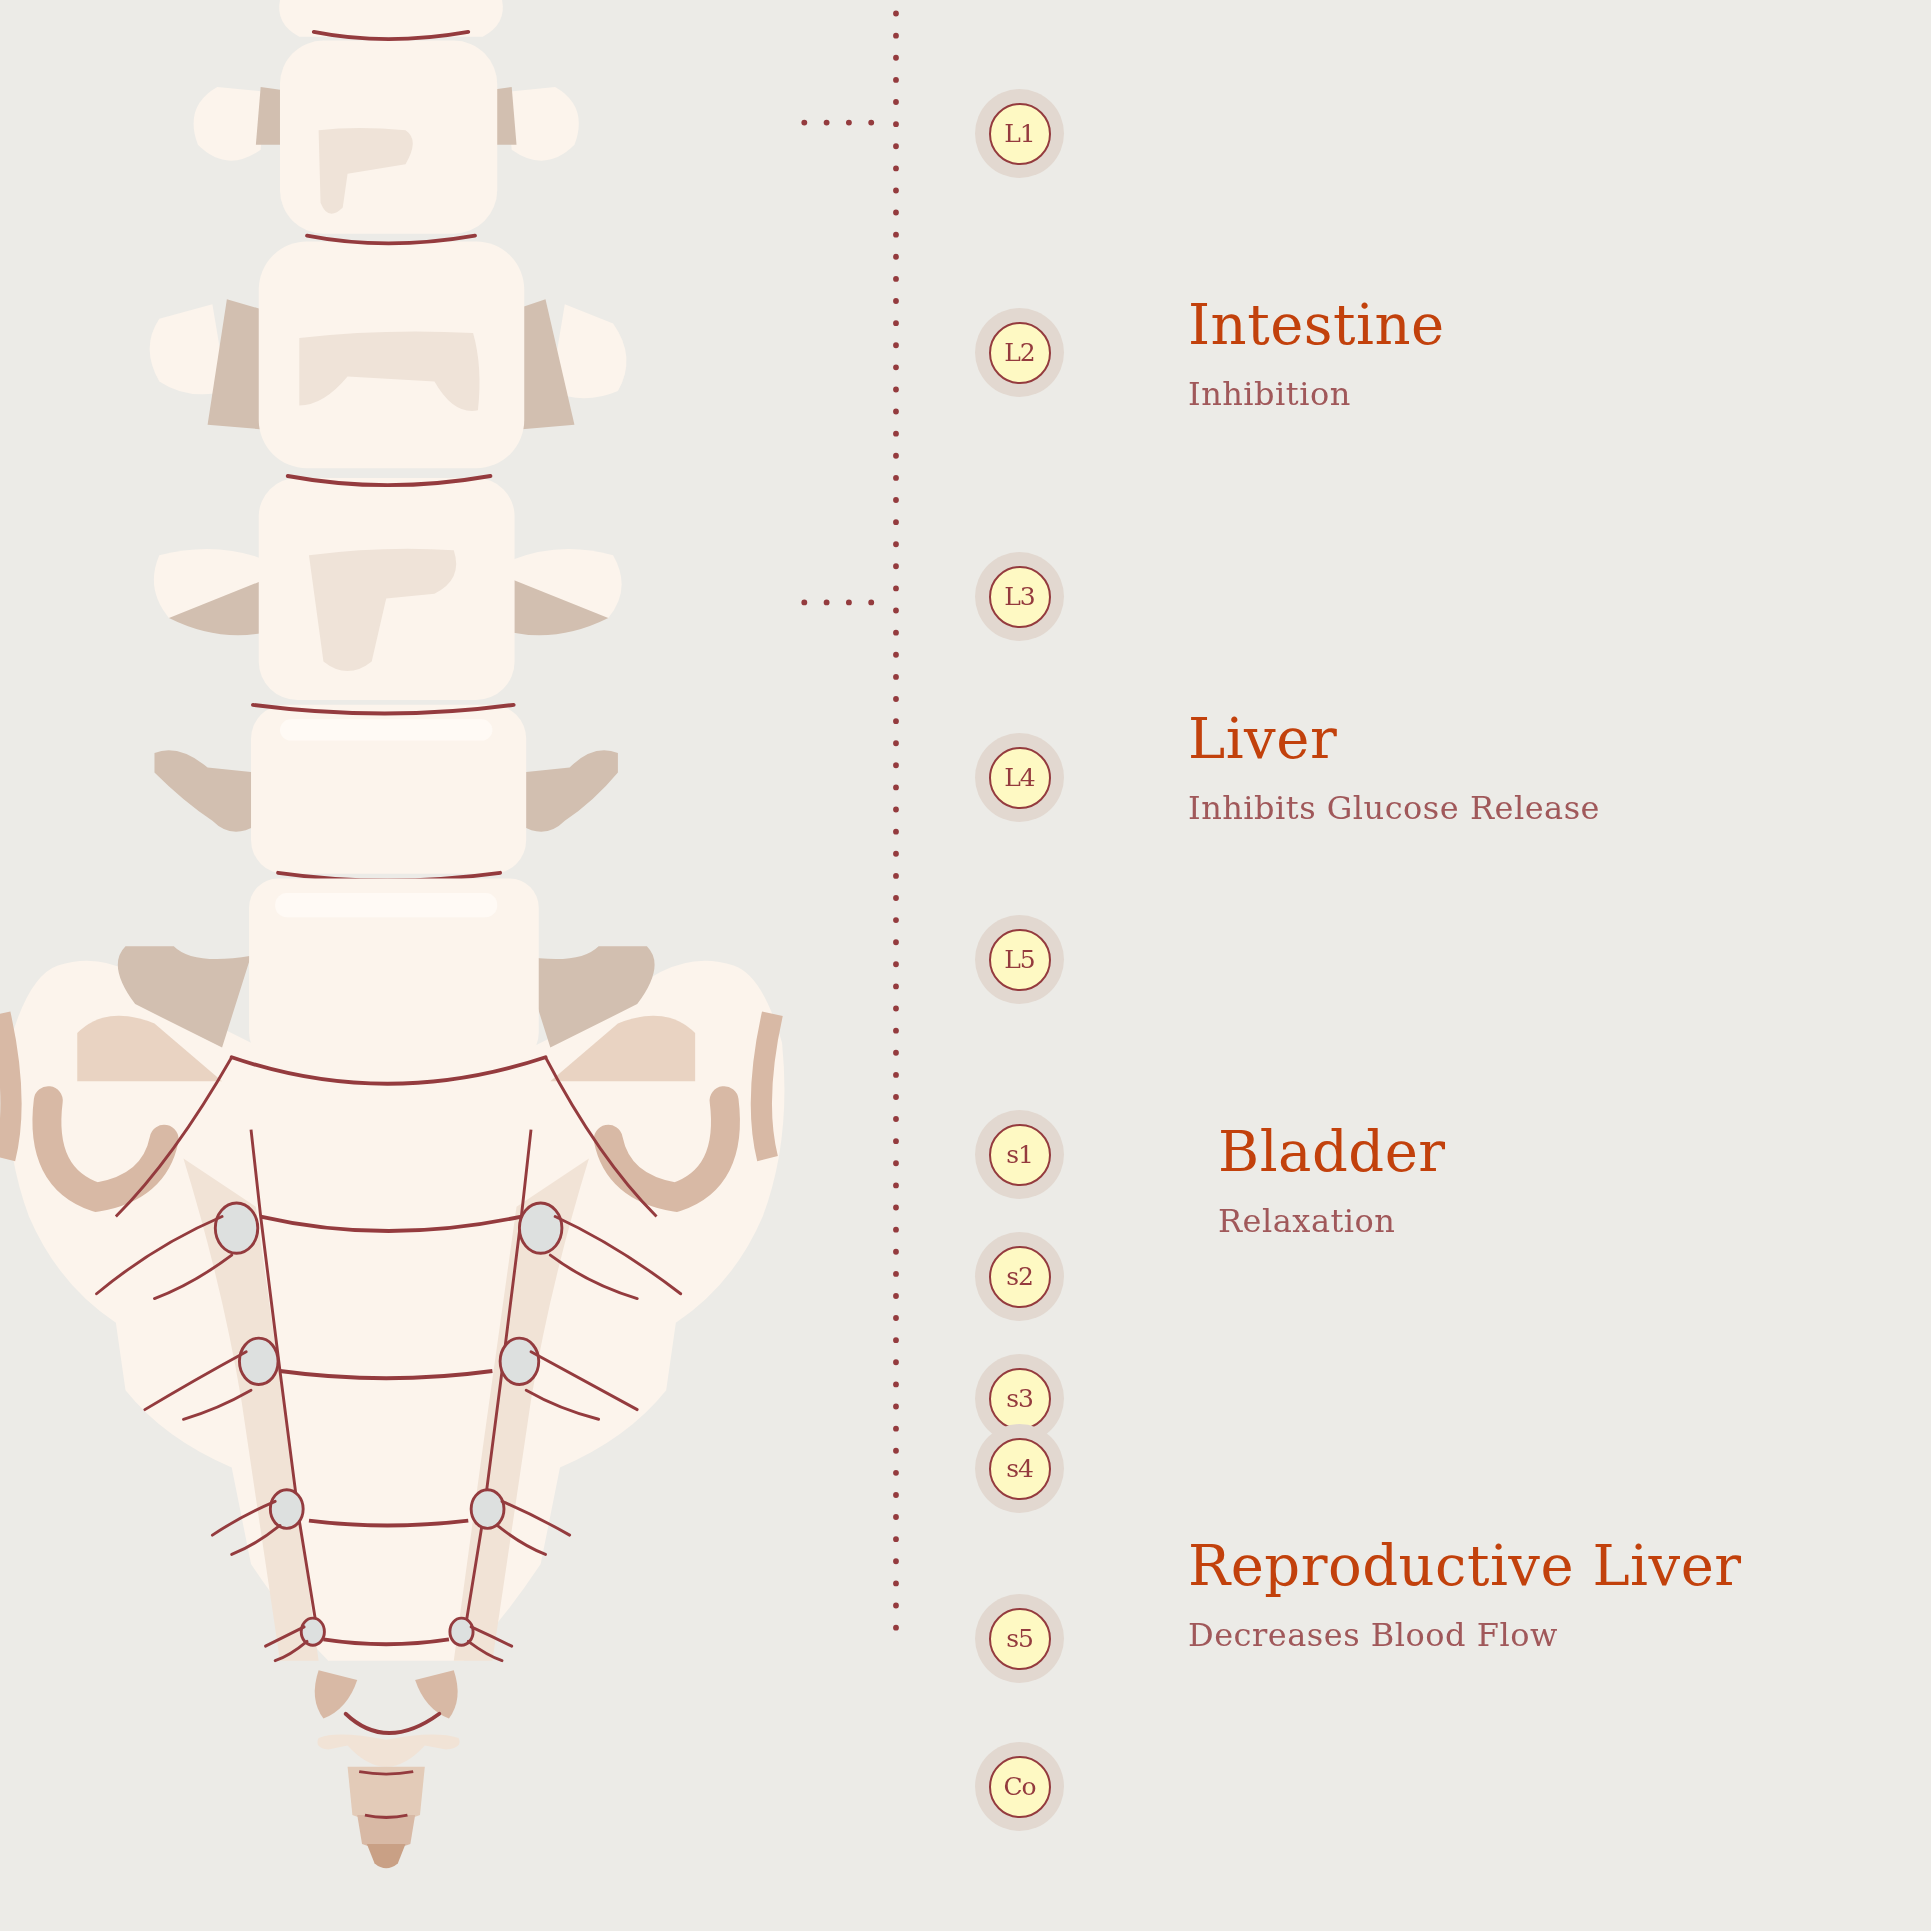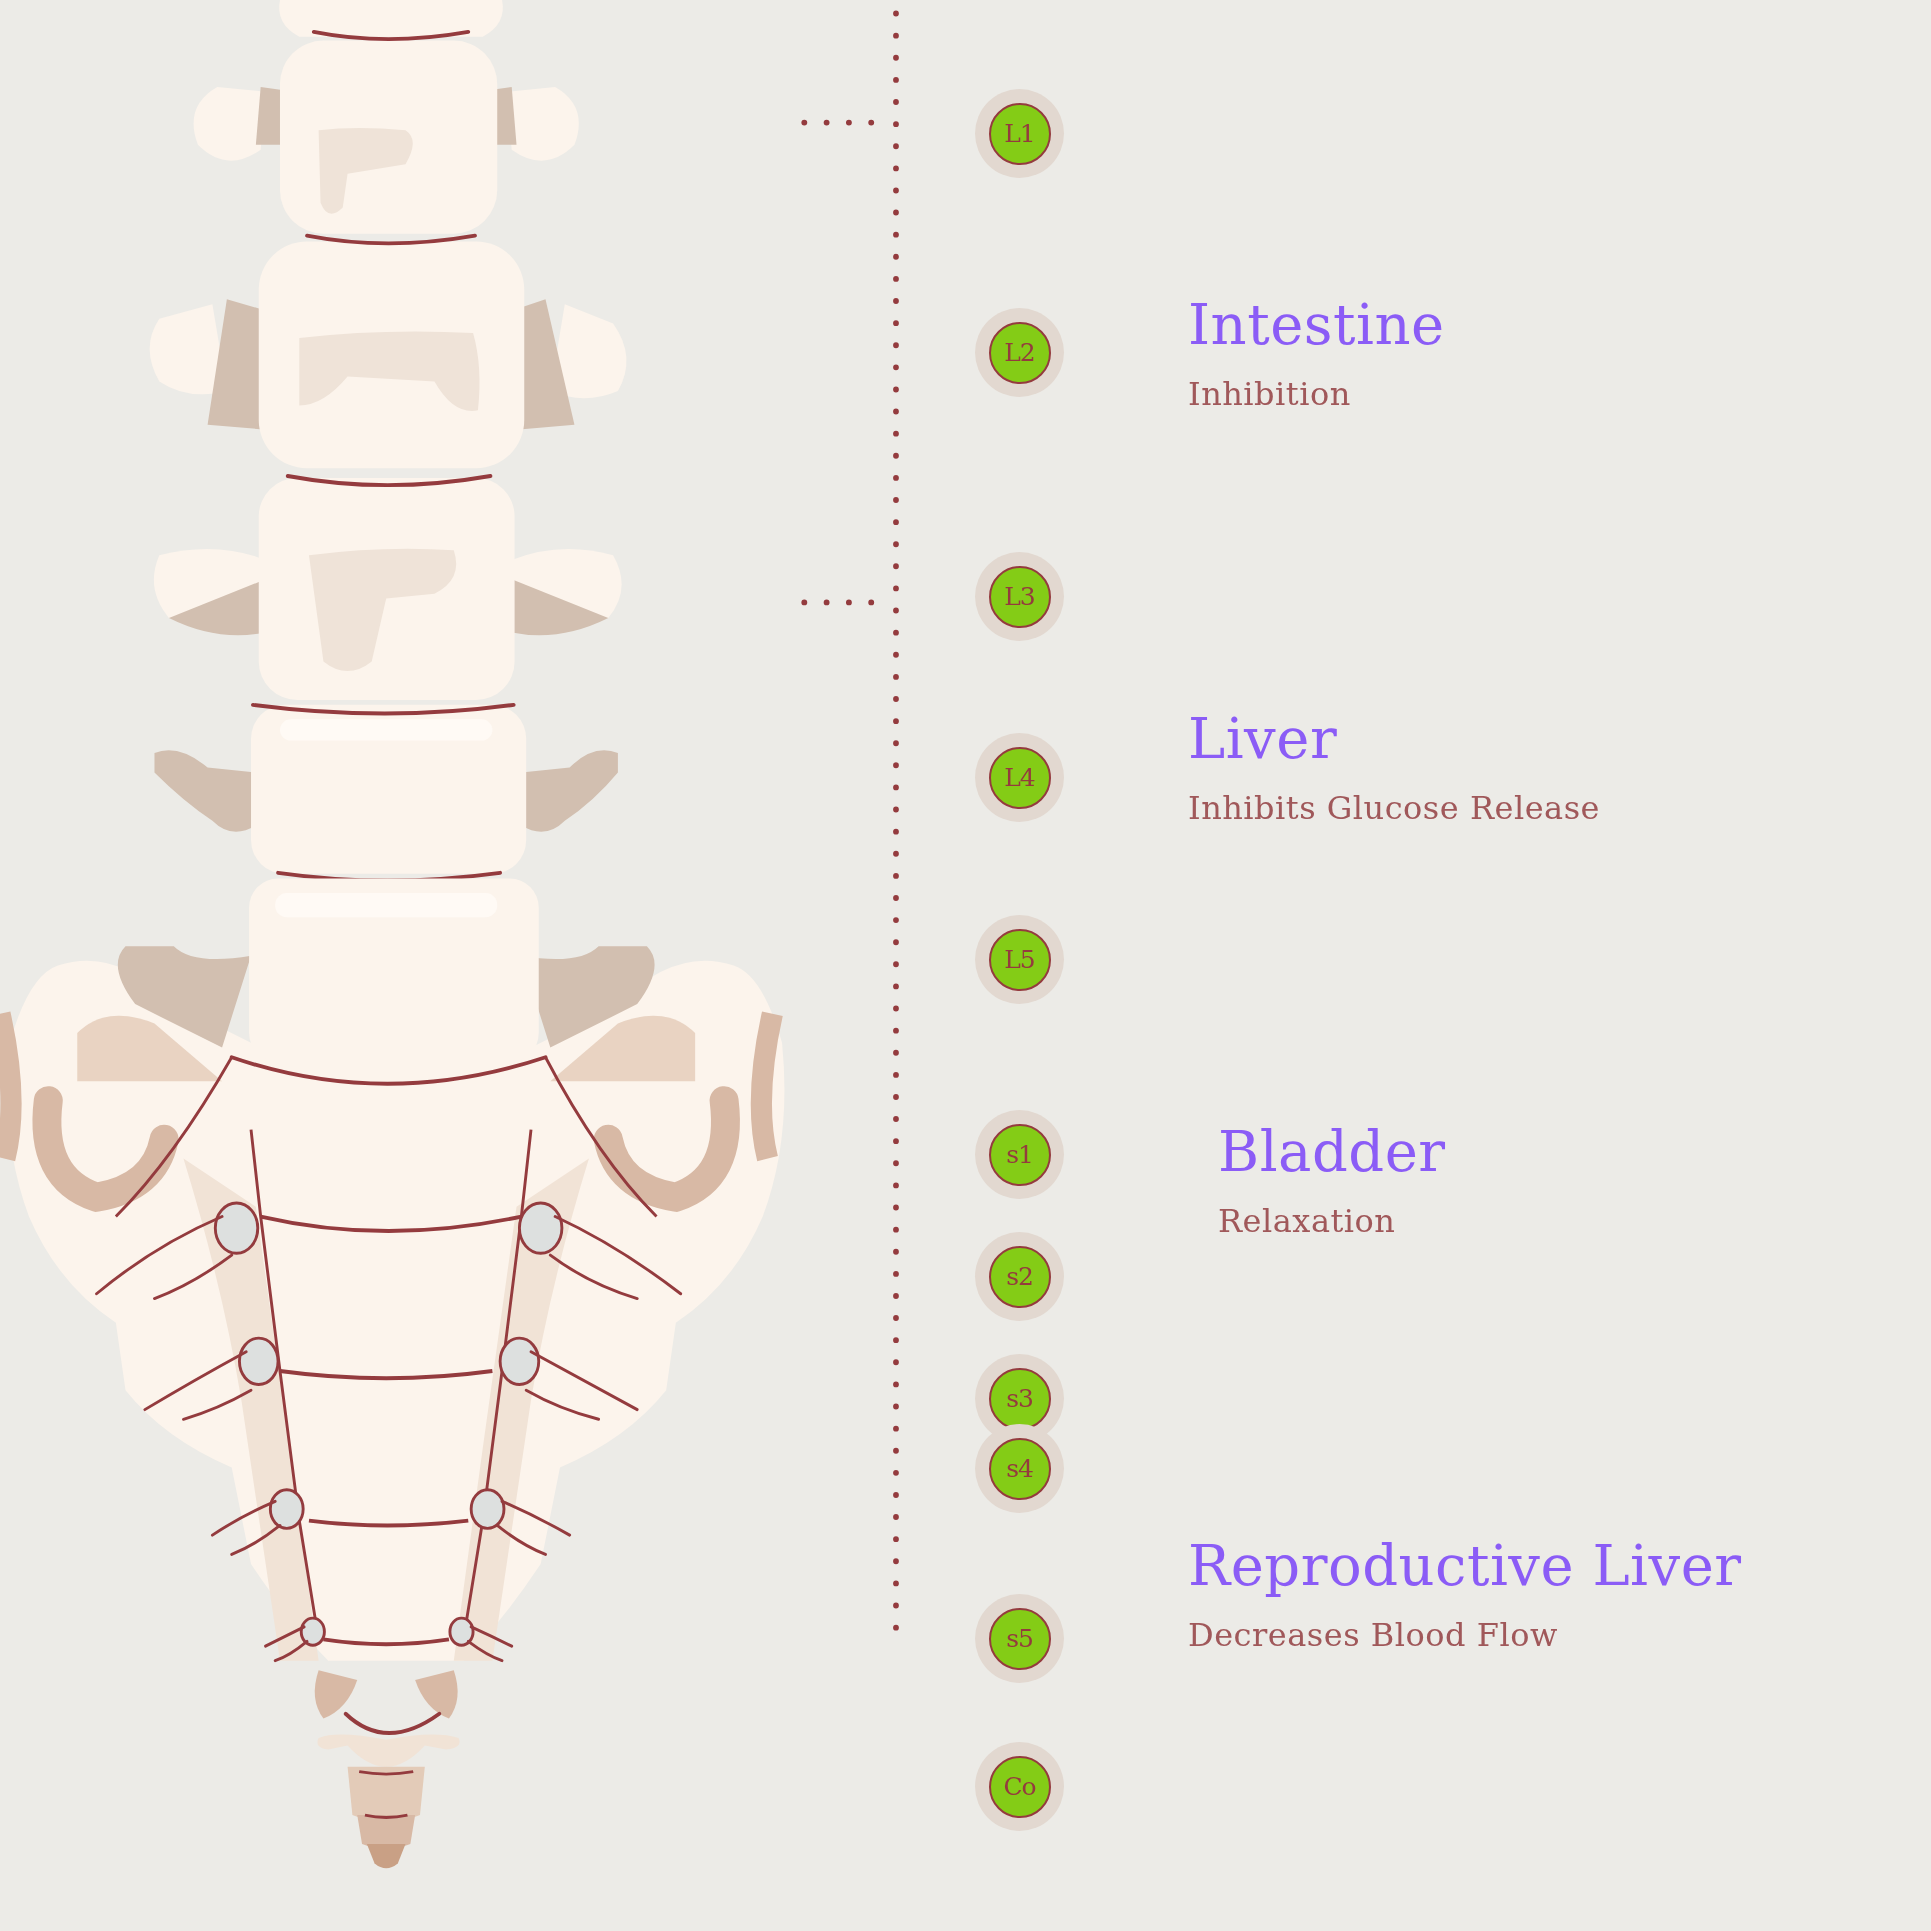--- a/index.html
+++ b/index.html
@@ -11,28 +11,28 @@
   }
   #spine-svg { position: absolute; left: 0; top: 0; width: 811px; height: 1931px; }
   #guide-svg { position: absolute; left: 0; top: 0; width: 1931px; height: 1931px; pointer-events: none; }
   .badge {
     position: absolute; width: 89px; height: 89px; border-radius: 50%;
     background: #e2d8d0; display: flex; align-items: center; justify-content: center;
     transform: translate(-44px, -44px);
   }
   .badge-inner {
     width: 58px; height: 58px; border-radius: 50%;
-    border: 2.9px solid #943b3e; background: #84cc16;
+    border: 2.9px solid #943b3e; background: #fef9c3;
     display: flex; align-items: center; justify-content: center;
     color: #943b3e; font-family: "DejaVu Serif", serif; font-size: 25px;
     letter-spacing: -1px;
   }
   .label { position: absolute; left: 1188px; }
   .label-title {
-    color: #8b5cf6; font-size: 56px; line-height: 1; white-space: nowrap;
+    color: #c2410c; font-size: 56px; line-height: 1; white-space: nowrap;
     font-family: "DejaVu Serif", "Liberation Serif", serif; letter-spacing: 0.5px;
   }
   .label-sub {
     color: #a0585a; font-size: 32px; line-height: 1; white-space: nowrap; margin-top: 25px;
     font-family: "DejaVu Serif", "Liberation Serif", serif; font-weight: 300; letter-spacing: 0.5px;
   }
 </style>
 </head>
 <body>
 

